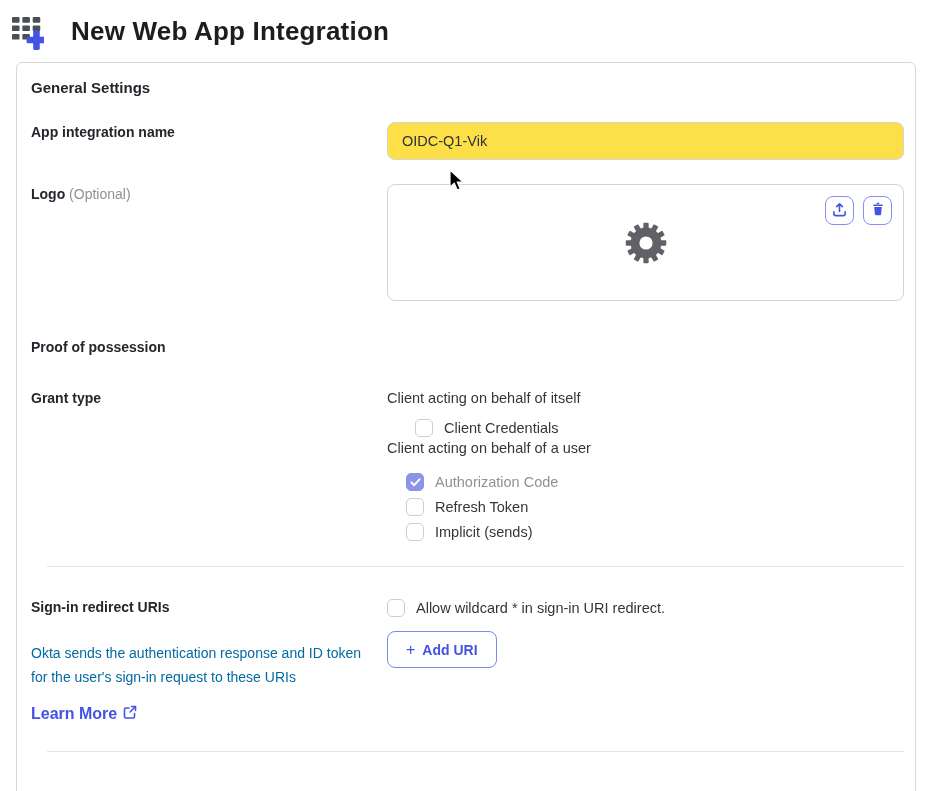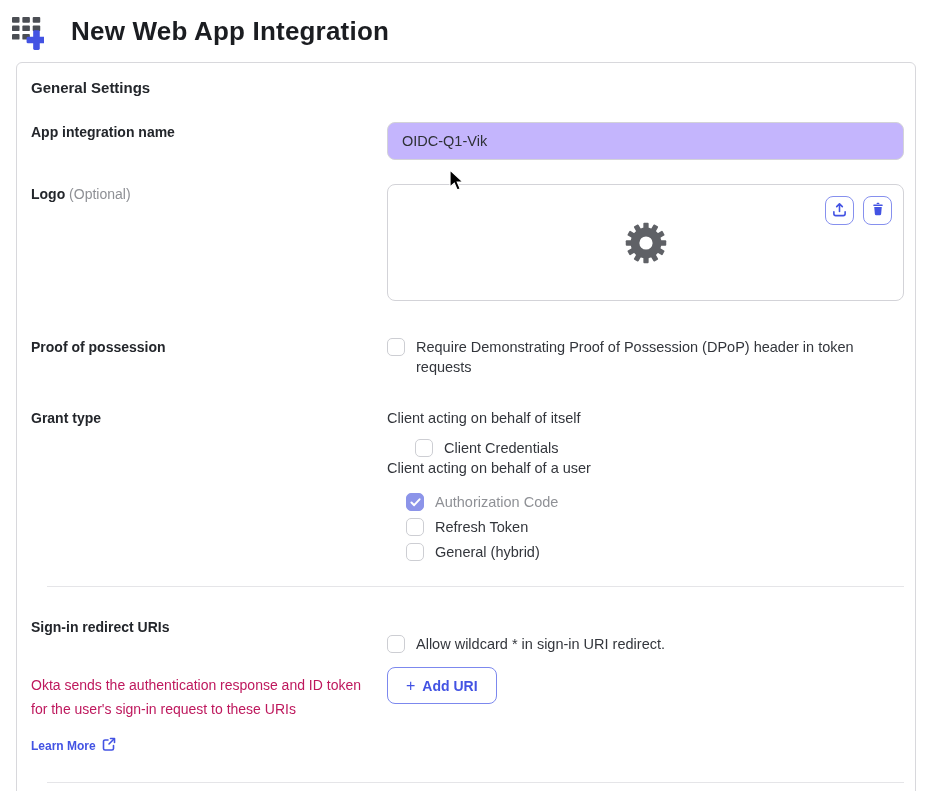--- a/index.html
+++ b/index.html
@@ -32,21 +32,21 @@
   .label-col { width: 356px; flex-shrink: 0; padding-right: 20px; }
   .field-col { flex: 1; min-width: 0; }
   .lbl { font-size: 14px; font-weight: 700; color: #23262b; line-height: 20px; }
   .lbl .optional { font-weight: 400; color: #8e9095; }
 
   .text-input {
     width: 517px; height: 38px;
     border: 1px solid #d3d3d8; border-radius: 8px;
     padding: 0 14px; font-size: 14.5px; color: #2e3136;
     font-family: "Liberation Sans", "DejaVu Sans", sans-serif;
-    background: #c4b5fd; outline: none;
+    background: #fde047; outline: none;
   }
 
   
   .logo-box {
     position: relative; width: 517px; height: 117px;
     border: 1px solid #d3d3d8; border-radius: 8px;
     display: flex; align-items: center; justify-content: center;
   }
   .logo-actions { position: absolute; top: 11px; right: 11px; display: flex; gap: 9px; }
   .icon-btn {
@@ -71,24 +71,24 @@
   .cb-label.muted { color: #8f9196; }
 
   
   .group-title { font-size: 14.5px; color: #33363c; line-height: 20px; }
   .indent { margin-left: 19px; }
   .opt { margin-top: 6px; }
 
   .divider { border: none; border-top: 1px solid #e5e5e8; margin: 0 0 0 16px; width: 857px; }
 
   
-  .help-text { font-size: 14px; color: #be185d; line-height: 24px; margin-top: 36px; max-width: 332px; }
+  .help-text { font-size: 14px; color: #0369a1; line-height: 24px; margin-top: 24px; max-width: 332px; }
   .learn-more {
     display: inline-flex; align-items: center; gap: 6px;
-    margin-top: 16px; color: #4353e3; font-weight: 700; font-size: 12px;
+    margin-top: 16px; color: #4353e3; font-weight: 700; font-size: 16px;
     text-decoration: none; cursor: pointer;
   }
   .uri-line { display: flex; gap: 9px; margin-top: 13px; align-items: center; }
   .uri-input { width: 469px; }
   .x-btn { width: 40px; height: 38px; border-width: 1px; font-size: 16px; }
   .add-uri-btn {
     margin-top: 13px; height: 37px; padding: 0 18px;
     border: 1px solid #7c88ee; border-radius: 8px; background: #fff;
     color: #4353e3; font-size: 14px; font-weight: 700; cursor: pointer;
     display: inline-flex; align-items: center; gap: 7px;
@@ -197,26 +197,20 @@
           </svg>
         </span>
       </div>
     </div>
   </div>
 
   <div class="row row-dpop">
     <div class="label-col">
       <span class="lbl">Proof of possession</span>
     </div>
-    <div class="field-col">
-      <div class="cb-row">
-        <span class="checkbox"></span>
-        <span class="cb-label">Require Demonstrating Proof of Possession (DPoP) header in token requests</span>
-      </div>
-    </div>
   </div>
 
   <div class="row row-grant">
     <div class="label-col">
       <span class="lbl">Grant type</span>
     </div>
     <div class="field-col">
       <div class="group-title">Client acting on behalf of itself</div>
 
       <div class="cb-row indent opt" style="margin-top:10px;padding-left:9px;">
@@ -235,21 +229,21 @@
         <span class="cb-label muted">Authorization Code</span>
       </div>
 
       <div class="cb-row indent" style="margin-top:5px;">
         <span class="checkbox"></span>
         <span class="cb-label">Refresh Token</span>
       </div>
 
       <div class="cb-row indent" style="margin-top:5px;">
         <span class="checkbox"></span>
-        <span class="cb-label">General (hybrid)</span>
+        <span class="cb-label">Implicit (sends)</span>
       </div>
     </div>
   </div>
 
   <hr class="divider div1">
 
   <div class="row row-redirect">
     <div class="label-col">
       <span class="lbl">Sign-in redirect URIs</span>
       <div class="help-text">Okta sends the authentication response and ID token for the user's sign-in request to these URIs</div>
@@ -258,21 +252,21 @@
         <span>
           <svg viewBox="0 0 14 14" width="14" height="14" fill="none" stroke="#4353e3" stroke-width="1.6" stroke-linecap="round" stroke-linejoin="round">
             <path d="M11.5 8.5 v3 a1.5 1.5 0 0 1 -1.5 1.5 h-7 a1.5 1.5 0 0 1 -1.5 -1.5 v-7 a1.5 1.5 0 0 1 1.5 -1.5 h3"></path>
             <path d="M8.5 1.5 h4 v4"></path>
             <path d="M12.2 1.8 L7 7"></path>
           </svg>
         </span>
       </a>
     </div>
     <div class="field-col">
-      <div class="cb-row" style="margin-top:17px;">
+      <div class="cb-row" style="margin-top:1px;">
         <span class="checkbox"></span>
         <span class="cb-label">Allow wildcard * in sign-in URI redirect.</span>
       </div>
       <button class="add-uri-btn">
         <span class="plus">+</span>
         <span>Add URI</span>
       </button>
     </div>
   </div>
 

